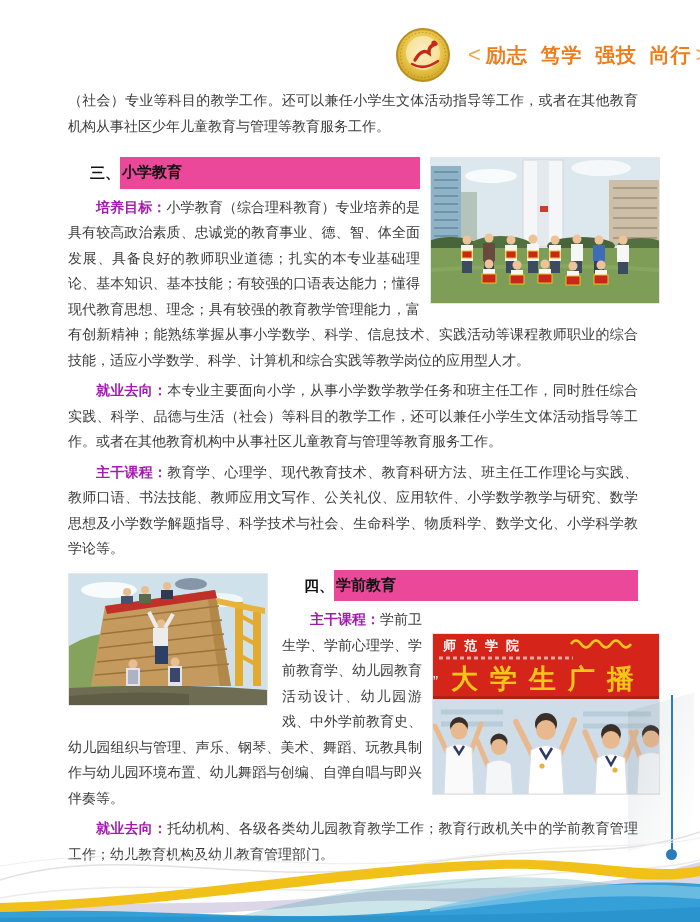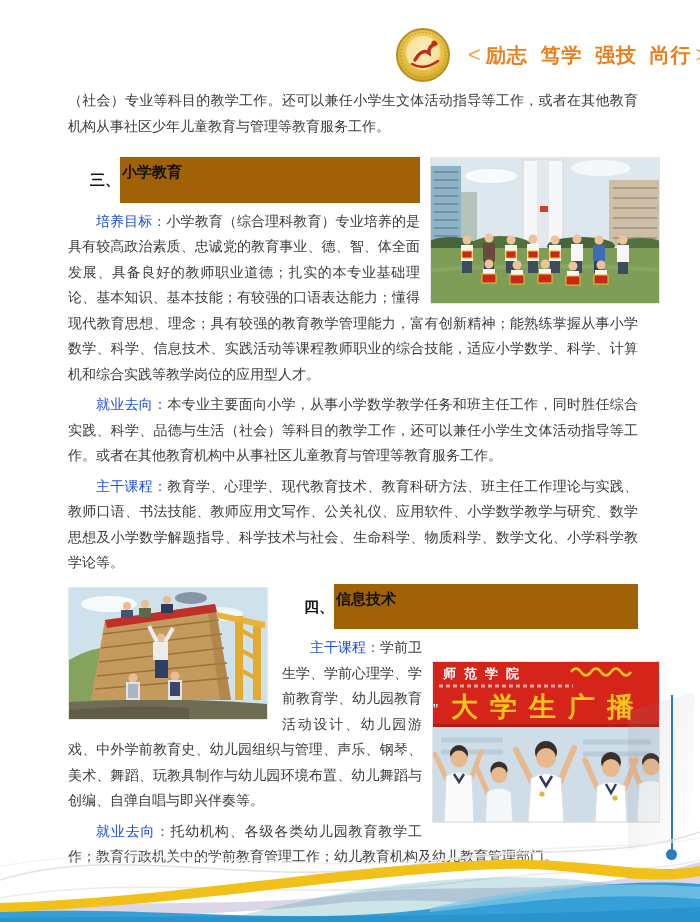--- a/index.html
+++ b/index.html
@@ -12,26 +12,26 @@
   .logo{width:58px;height:58px;flex:0 0 auto;}
   .slogan{font-family:"Liberation Sans","DejaVu Sans",sans-serif;font-weight:bold;
           font-size:20px;color:#ee7d1a;letter-spacing:1px;word-spacing:6px;white-space:nowrap;}
   .slogan .bracket{color:#f0a348;font-weight:normal;font-size:22px;margin:0 4px;}
 
   
   .content{position:absolute;top:88px;left:68px;width:570px;font-size:14px;line-height:25.5px;
            text-align:justify;}
   p.para{margin:0 0 5px 0;text-indent:2em;}
   p.intro{text-indent:0;margin-bottom:18px;}
-  .plabel{font-family:"Liberation Sans","DejaVu Sans",sans-serif;font-weight:normal;color:#1d4ed8;}
+  .plabel{font-family:"Liberation Sans","DejaVu Sans",sans-serif;font-weight:bold;color:#a21caf;}
   section{clear:both;}
   h3.sec-head{display:flex;align-items:center;margin:8px 0 6px 0;padding:0;
       font-family:"Liberation Sans","DejaVu Sans",sans-serif;font-size:15px;color:#111;font-weight:bold;}
   h3 .sec-num{white-space:pre;padding-left:22px;}
-  h3 .sec-title{flex:1;background:#a16207;padding:2px 0 18px 2px;}
+  h3 .sec-title{flex:1;background:#ec4899;padding:2px 0 4px 2px;}
 
   
   .photo{border:1px solid #e6e6e6;box-sizing:border-box;background:#fff;overflow:hidden;}
   .photo svg{display:block;}
   .p1{float:right;width:230px;height:147px;margin:0 -22px 6px 10px;}
   .p2{float:left;width:200px;height:133px;margin:3px 14px 6px 0;}
   .p3{float:right;width:228px;height:162px;margin:26px -22px 6px 10px;}
 
   
   .vline{position:absolute;left:671px;top:695px;width:2px;height:156px;background:#2b7cba;}
@@ -208,21 +208,21 @@
               <rect x="57" y="94" width="14" height="18" fill="#e3e3e3"></rect>
               <rect x="59" y="96" width="10" height="14" fill="#aab4c4"></rect>
             <circle cx="106" cy="88" r="4.5" fill="#e9bd92"></circle>
               <rect x="99" y="92" width="14" height="20" fill="#e3e3e3"></rect>
               <rect x="101" y="94" width="10" height="14" fill="#3a466a"></rect>
           </g>
         </svg>
       </div>
       <h3 class="sec-head">
         <span class="sec-num">四、</span>
-        <span class="sec-title">信息技术</span>
+        <span class="sec-title">学前教育</span>
       </h3>
 
       <div class="photo p3">
         <svg width="226" height="160" viewBox="0 0 226 160">
           <rect width="226" height="160" fill="#cfdde8"></rect>
           <path d="M8,78 H70 M8,90 H70 M150,80 H218 M150,92 H218" stroke="#b8cdd9" stroke-width="5"></path>
           <rect x="0" y="0" width="226" height="64" fill="#d5251b"></rect>
           <rect x="0" y="62" width="226" height="3" fill="#b01f16"></rect>
           <text x="10" y="16" font-family="Liberation Sans, DejaVu Sans, sans-serif" font-size="13" font-weight="bold" fill="#ffffff" letter-spacing="8">师范学院</text>
           <path d="M138,10 q5,-7 10,0 t10,0 t10,0 t10,0 t10,0 t10,0" stroke="#f5c518" stroke-width="2.6" fill="none"></path>

